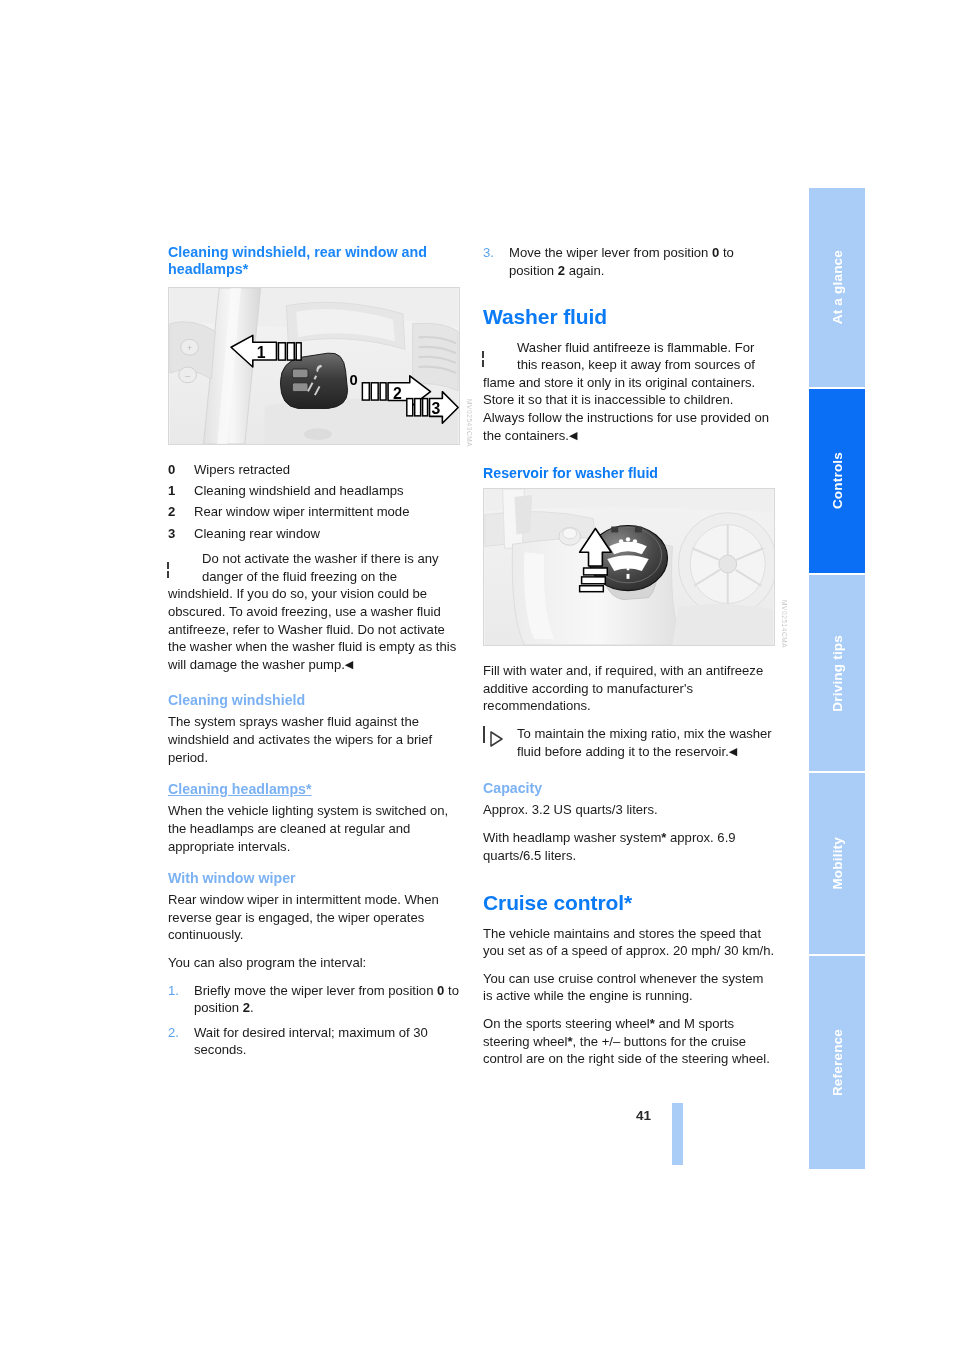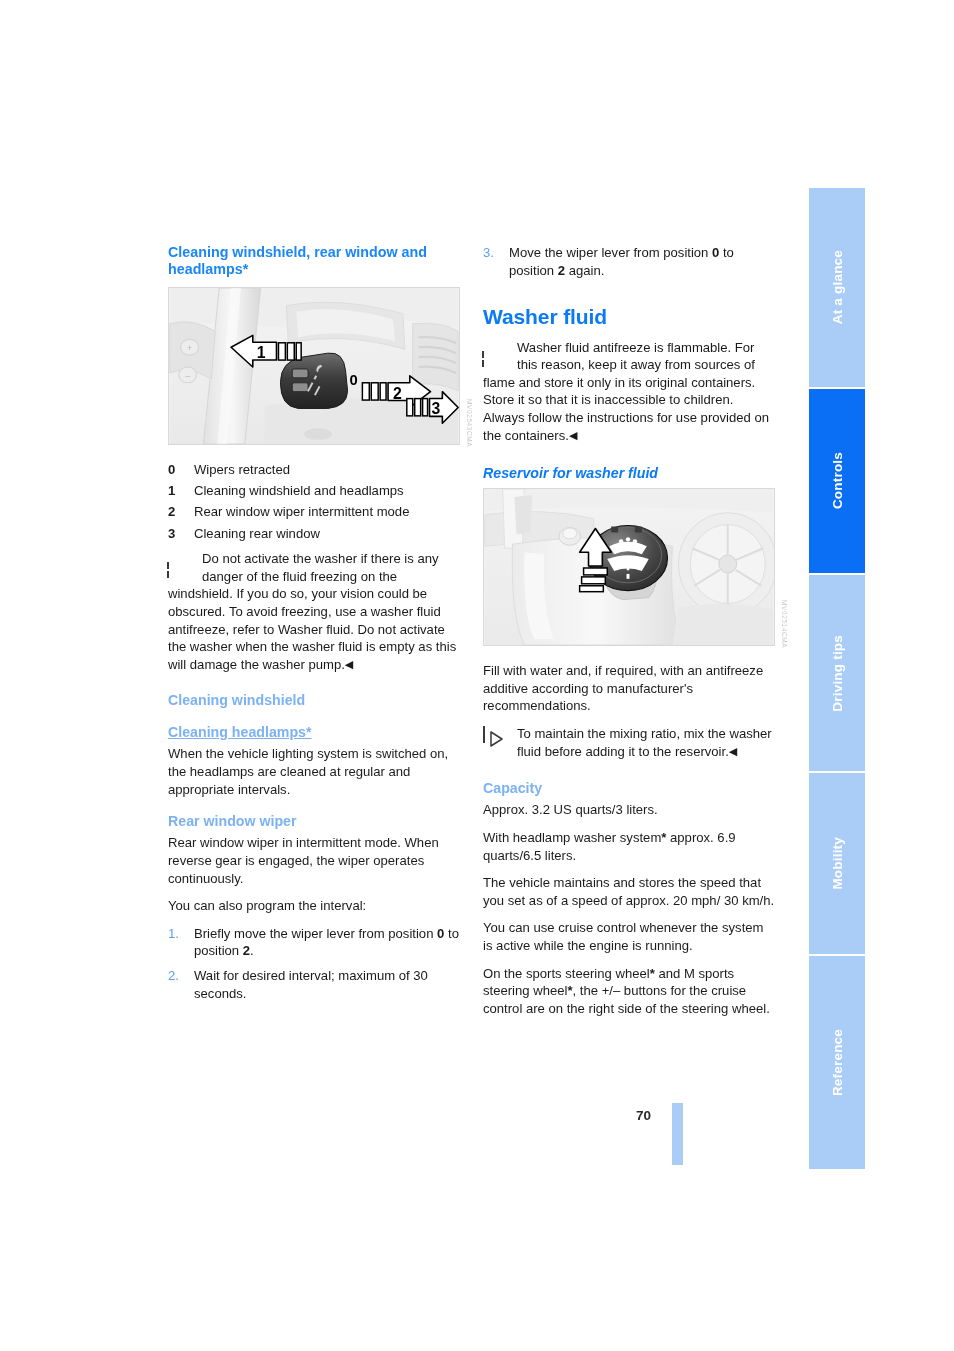--- a/index.html
+++ b/index.html
@@ -42,21 +42,21 @@
   #col-left  { left:168px; }
   #col-right { left:483px; }
 
   
   h1.sec {
     font-size:21px; font-weight:bold; color:#0a7af5;
     margin:0 0 9px 0; line-height:1.16; letter-spacing:-0.1px;
   }
   h2.sub-strong {
     font-size:14.2px; font-weight:bold; color:#0a7af5;
-    margin:0 0 5px 0; line-height:1.2;font-style:italic;
+    margin:0 0 5px 0; line-height:1.2;
   }
   h2.sub {
     font-size:14.2px; font-weight:bold; color:#7cb2f3;
     margin:0 0 4px 0; line-height:1.2;
   }
   h2.sub-top {
     font-size:14.2px; font-weight:bold; color:#1a86f7;
     margin:0 0 5px 0; line-height:1.2;
   }
   p.body {
@@ -275,25 +275,26 @@
       </div>
     </div>
 
     <div class="notice" style="margin-top:7px;">
       <span class="notice-icon"><span class="tri-box"></span></span>
       <span>Do not activate the washer if there is any danger of the fluid freezing on the windshield. If you do so, your vision could be obscured. To avoid freezing, use a washer fluid antifreeze, refer to Washer fluid. Do not activate the washer when the washer fluid is empty as this will damage the washer pump.</span><span class="end-mark">◀</span>
     </div>
     <div style="clear:both;height:9px;"></div>
 
     <h2 class="sub">Cleaning windshield</h2>
+    <p class="body tight">The system sprays washer fluid against the windshield and activates the wipers for a brief period.</p>
 
     <h2 class="sub" style="margin-top:15px;text-decoration:underline;">Cleaning headlamps*</h2>
     <p class="body">When the vehicle lighting system is switched on, the headlamps are cleaned at regular and appropriate intervals.</p>
 
-    <h2 class="sub" style="margin-top:15px;">Rear window wiper</h2>
+    <h2 class="sub" style="margin-top:15px;">With window wiper</h2>
     <p class="body">Rear window wiper in intermittent mode. When reverse gear is engaged, the wiper operates continuously.</p>
     <p class="body">You can also program the interval:</p>
 
     <div class="steps">
       <div class="step-row">
         <span class="step-num">1.</span>
         <span class="step-txt"><span>Briefly move the wiper lever from position </span><span class="b">0</span><span> to position </span><span class="b">2</span><span>.</span></span>
       </div>
       <div class="step-row">
         <span class="step-num">2.</span>
@@ -409,21 +410,22 @@
         </span>
       </span>
       <span>To maintain the mixing ratio, mix the washer fluid before adding it to the reservoir.</span><span class="end-mark">◀</span>
     </div>
     <div style="clear:both;height:10px;"></div>
 
     <h2 class="sub">Capacity</h2>
     <p class="body">Approx. 3.2 US quarts/3 liters.</p>
     <p class="body"><span>With headlamp washer system</span><span class="b">*</span><span> approx. 6.9 quarts/6.5 liters.</span></p>
 
+    <h1 class="sec" style="margin-top:27px;">Cruise control*</h1>
     <p class="body">The vehicle maintains and stores the speed that you set as of a speed of approx. 20 mph/ 30 km/h.</p>
     <p class="body">You can use cruise control whenever the system is active while the engine is running.</p>
     <p class="body"><span>On the sports steering wheel</span><span class="b">*</span><span> and M sports steering wheel</span><span class="b">*</span><span>, the +/– buttons for the cruise control are on the right side of the steering wheel.</span></p>
   </div>
 
-  <div id="page-num">70</div>
+  <div id="page-num">41</div>
   <div id="foot-bar"></div>
 
 </div>
 
 </body></html>

